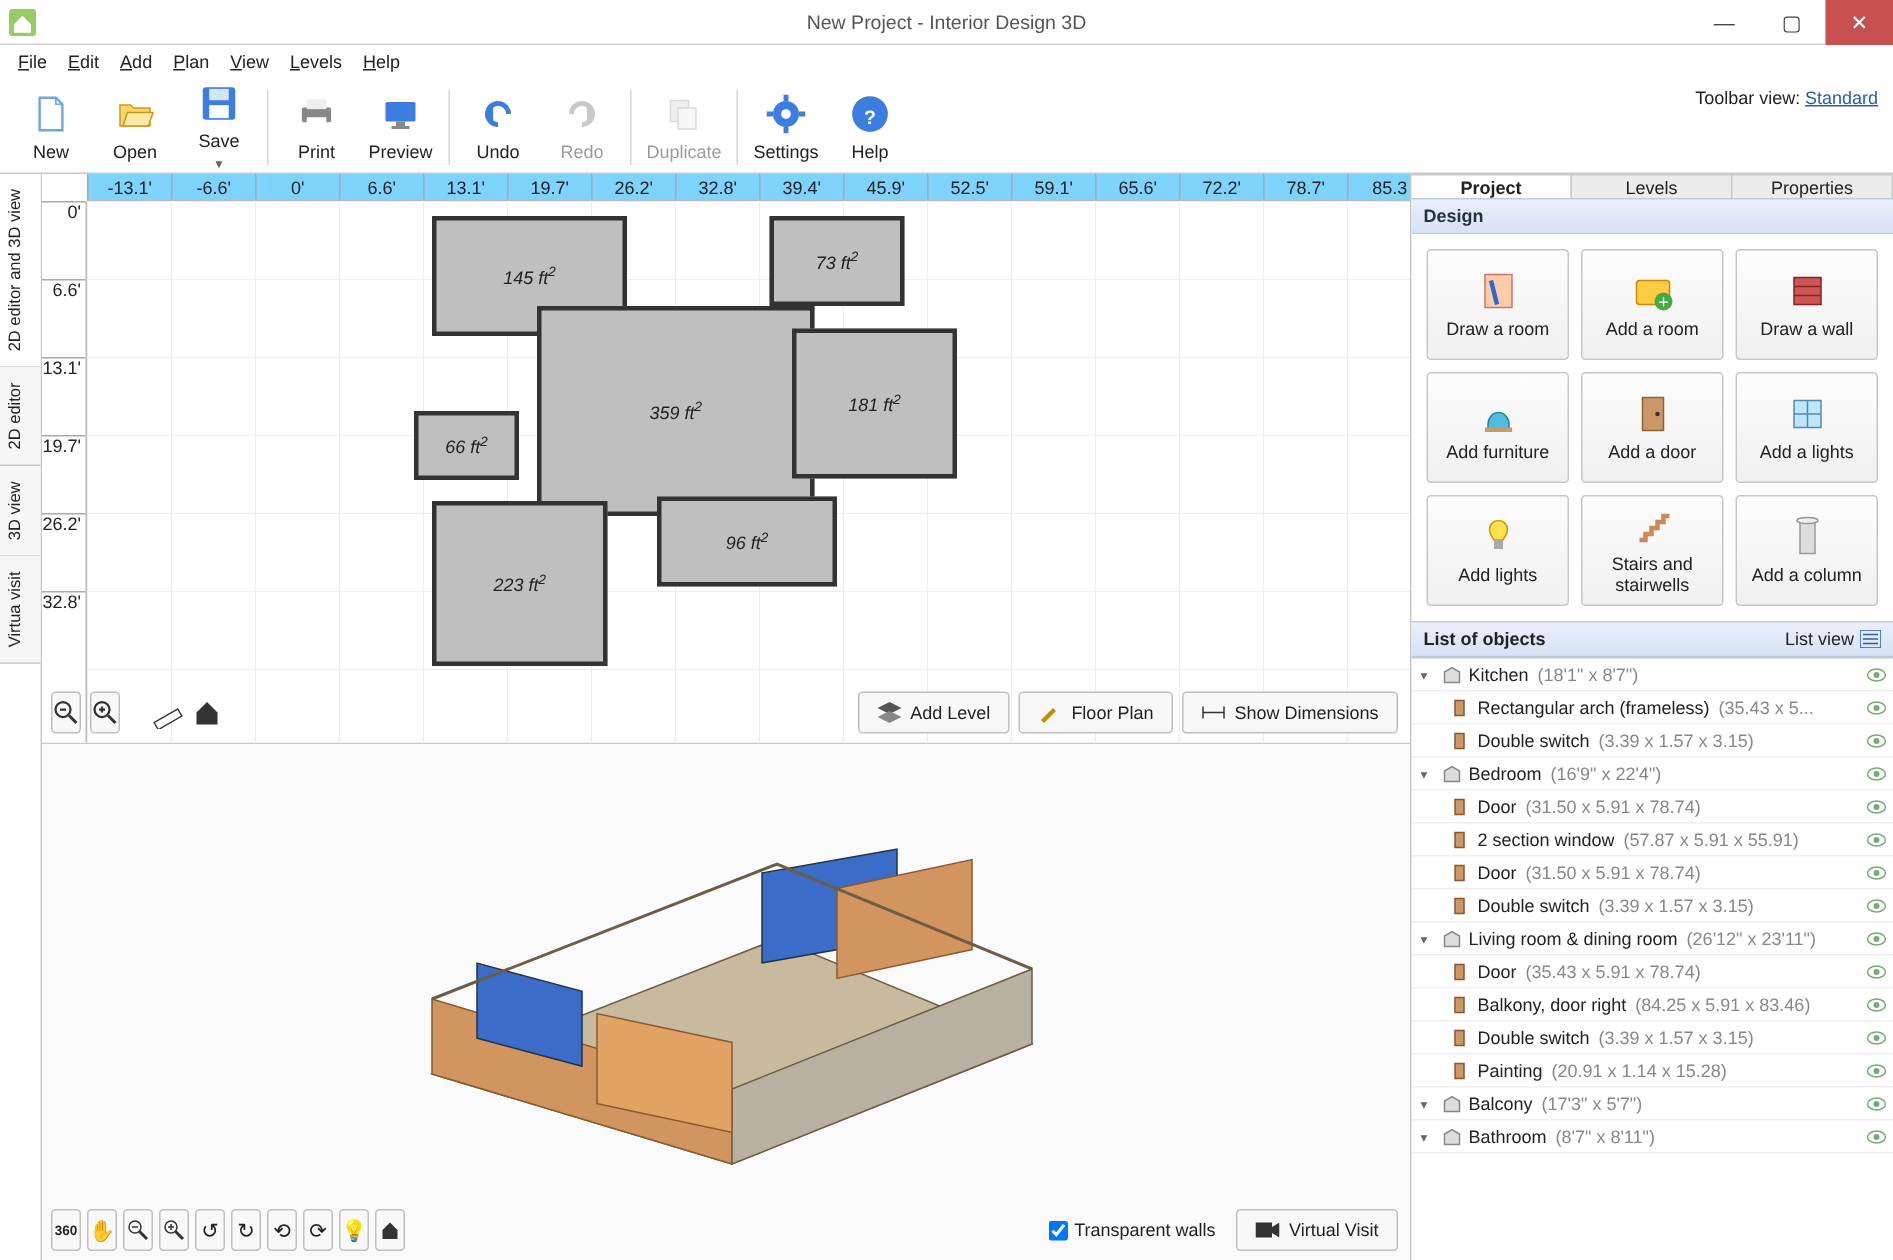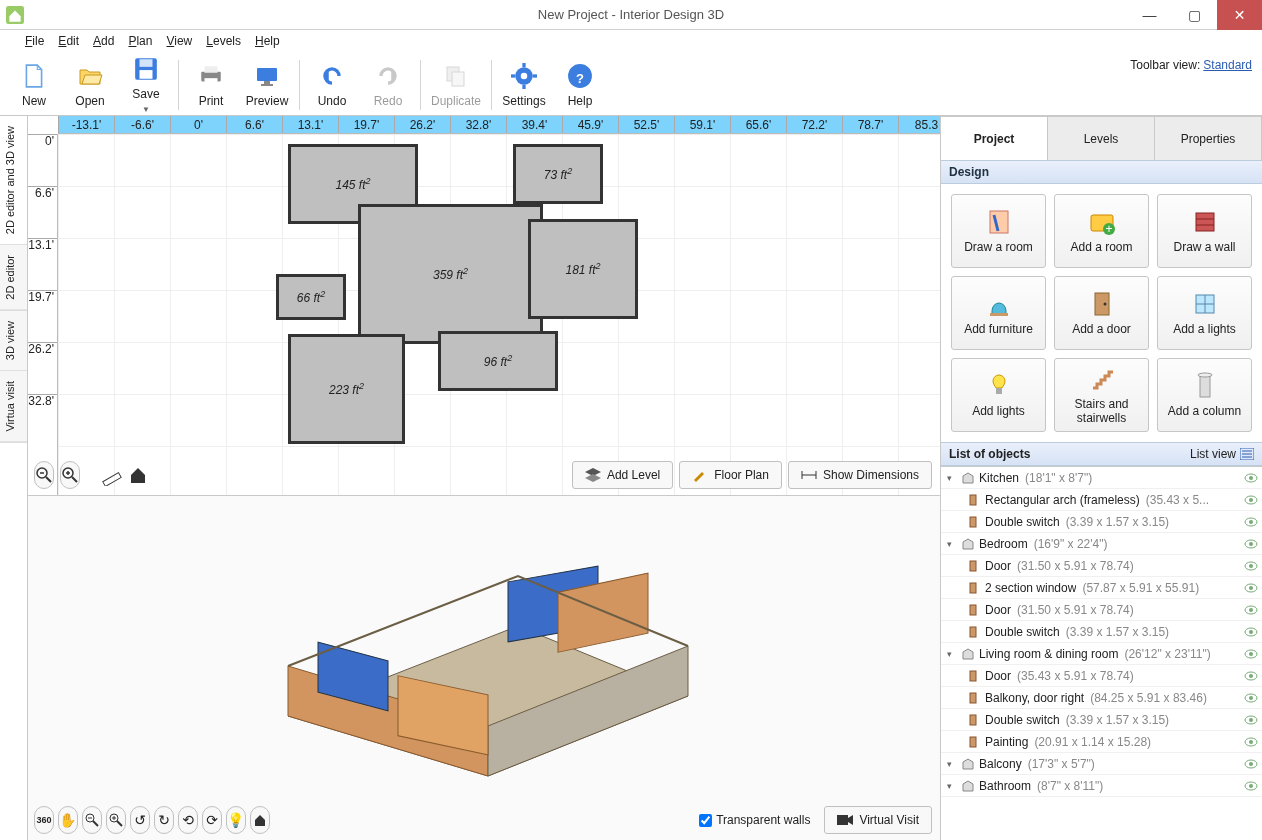--- a/index.html
+++ b/index.html
@@ -5,21 +5,21 @@
 *{box-sizing:border-box;margin:0;padding:0;font-family:"Segoe UI",Tahoma,sans-serif;font-size:12px;color:#222}
 html,body{width:1262px;height:840px;overflow:hidden;background:#fff}
 
 .titlebar{height:30px;background:#fff;display:flex;align-items:center;border-bottom:1px solid #d0d0d0;position:relative}
 .titlebar .icon{width:18px;height:18px;margin:0 6px}
 .titlebar .title{position:absolute;left:50%;transform:translateX(-50%);font-size:13px;color:#555}
 .winbtns{position:absolute;right:0;top:0;height:30px;display:flex}
 .winbtn{width:45px;height:30px;display:flex;align-items:center;justify-content:center;font-size:14px;color:#444}
 .winbtn.close{background:#c75050;color:#fff}
 
-.menubar{height:22px;display:flex;align-items:center;padding:0 19px;gap:2px;background:#fff}
+.menubar{height:22px;display:flex;align-items:center;padding:0 6px;gap:2px;background:#fff}
 .menubar .menuitem{padding:2px 6px;cursor:default}
 .menubar .menuitem span{text-decoration:underline}
 
 .toolbar{height:64px;display:flex;align-items:center;padding:2px 6px 0 6px;border-bottom:1px solid #c9c9c9;background:#fff;position:relative}
 .tbtn{display:flex;flex-direction:column;align-items:center;justify-content:center;height:60px;min-width:56px;padding:0 6px;gap:4px;border-radius:3px}
 .tbtn .icn{width:28px;height:28px;display:flex;align-items:center;justify-content:center}
 .tbtn.disabled{opacity:.45}
 .tbsep{width:1px;height:50px;background:#d4d4d4;margin:0 4px}
 .tviewer{position:absolute;right:10px;top:6px;font-size:11px;color:#555}
 .tviewer .lnk{color:#2a5db0;text-decoration:underline}
@@ -34,32 +34,32 @@
 .ruler-h span{flex:0 0 56px;text-align:center;border-left:1px solid #aaa;height:100%;line-height:18px}
 .ruler-v{position:absolute;left:0;top:18px;bottom:0;width:30px;background:#fff;border-right:1px solid #bbb;display:flex;flex-direction:column;font-size:10px}
 .ruler-v span{flex:0 0 52px;text-align:right;padding-right:3px;border-top:1px solid #aaa;line-height:12px}
 .canvas2d{position:absolute;left:30px;top:18px;right:0;bottom:0;background:
   linear-gradient(#eee 1px,transparent 1px) 0 0/56px 52px,
   linear-gradient(90deg,#eee 1px,transparent 1px) 0 0/56px 52px,#fff}
 .floorplan{position:absolute;left:200px;top:0;width:450px;height:330px}
 .floorplan .room{position:absolute;background:#bfbfbf;border:3px solid #333;display:flex;align-items:center;justify-content:center;font-family:Georgia,serif;font-size:16px;font-style:italic}
 .floorplan .room sup{font-size:9px}
 .zoombar{position:absolute;left:6px;bottom:6px;display:flex;gap:6px;align-items:center}
-.zbtn{width:20px;height:28px;border:1px solid #c0c0c0;border-radius:14px;background:#f8f8f8;display:flex;align-items:center;justify-content:center;font-size:14px}
+.zbtn{width:20px;height:28px;border:1px solid #c0c0c0;border-radius:3px;background:#f8f8f8;display:flex;align-items:center;justify-content:center;font-size:14px}
 .rightbtns{position:absolute;right:8px;bottom:6px;display:flex;gap:6px}
 .pillbtn{height:28px;padding:0 12px;border:1px solid #c0c0c0;border-radius:3px;background:#f8f8f8;display:flex;align-items:center;gap:6px}
 
 .botview{flex:1;position:relative;background:#fafafa}
 .bot-toolbar{position:absolute;left:6px;bottom:6px;display:flex;gap:4px}
 .bot-right{position:absolute;right:8px;bottom:6px;display:flex;align-items:center;gap:14px}
 .chk{display:flex;align-items:center;gap:4px}
 .render3d{position:absolute;left:220px;top:10px;width:470px;height:300px}
 
 .sidebar{width:322px;border-left:1px solid #c9c9c9;display:flex;flex-direction:column}
-.tabs{display:flex;height:44px;background:#f2f2f2}
+.tabs{display:flex;height:16px;background:#f2f2f2}
 .tab{flex:1;display:flex;align-items:center;justify-content:center;border:1px solid #c9c9c9;border-bottom:none;background:#ececec;margin-left:-1px}
 .tab.active{background:#fff;font-weight:bold}
 .panel-head{height:24px;background:linear-gradient(#eaf0fb,#d6e2f5);border-top:1px solid #bcd;border-bottom:1px solid #bcd;display:flex;align-items:center;padding:0 8px;font-weight:bold;color:#234}
 .panel-head .rightlink{margin-left:auto;font-weight:normal;color:#2a5db0;display:flex;align-items:center;gap:4px}
 .toolgrid{display:grid;grid-template-columns:repeat(3,1fr);gap:8px;padding:10px}
 .tool{height:74px;border:1px solid #c6c6c6;border-radius:3px;background:linear-gradient(#fdfdfd,#f0f0f0);display:flex;flex-direction:column;align-items:center;justify-content:center;gap:4px;text-align:center;line-height:1.15}
 .tool .ti{width:30px;height:30px}
 .objlist{flex:1;overflow-y:scroll;border-top:1px solid #c9c9c9}
 .objrow{height:22px;display:flex;align-items:center;padding:0 4px 0 6px;border-bottom:1px solid #f0f0f0;gap:4px}
 .objrow .arrow{width:10px;color:#666;font-size:9px}

